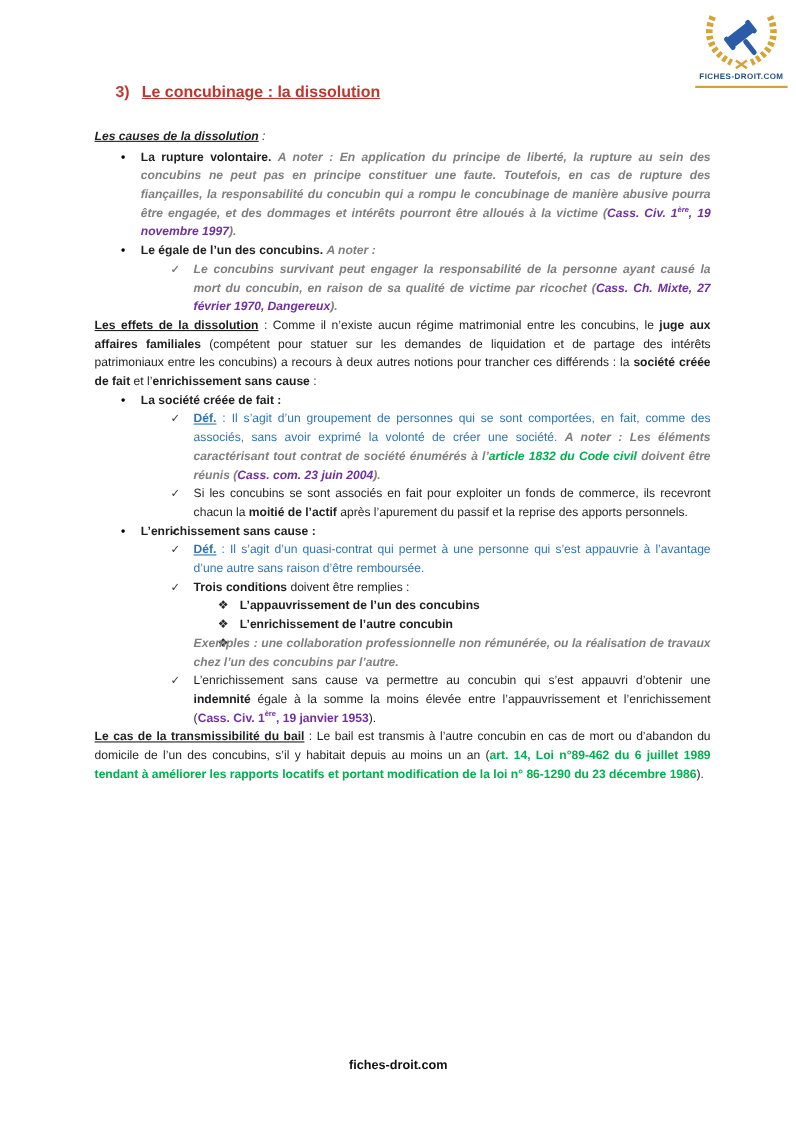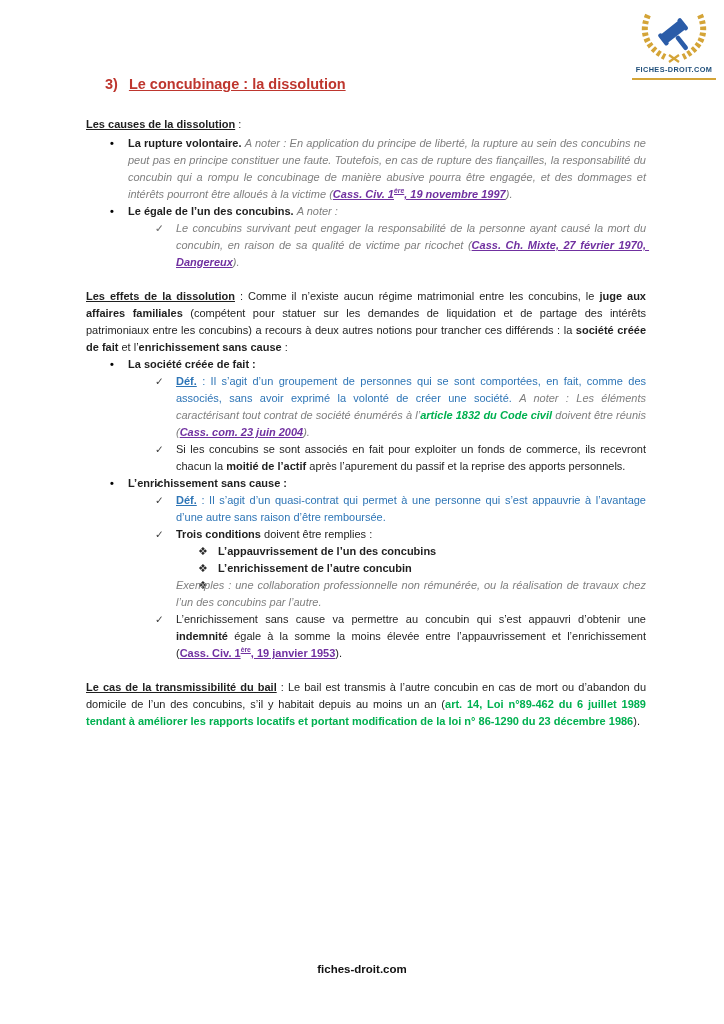--- a/index.html
+++ b/index.html
@@ -19,37 +19,37 @@
     font-size:7.3px;font-weight:bold;color:var(--logotext);
     letter-spacing:0.4px;margin-top:2px;white-space:nowrap;
   }
   .logo-rule{height:2px;background:var(--gold);margin-top:4px;width:84px;margin-left:3px;}
   
   .content{position:absolute;left:86px;top:76px;width:560px;}
   .doc-title{color:var(--red);font-weight:bold;font-size:14.5px;margin:0 0 24px 19px;}
   .doc-title .num{margin-right:11px;}
   .doc-title .ttl{text-decoration:underline;text-align:right;}
   .blk{line-height:17px;text-align:justify;position:relative;}
-  .blk-heading{margin-bottom:2px;}
+  .blk-heading{margin-bottom:2px;font-style:italic;}
   .blk-b1{padding-left:42px;}
   .blk-b1 .marker{position:absolute;left:24px;top:0;font-weight:bold;color:#000;}
   .blk-check{padding-left:90px;}
   .blk-check .marker{position:absolute;left:69px;top:0;color:#3f3f3f;font-size:10.5px;}
   .blk-diamond{padding-left:132px;text-align:left;}
   .blk-diamond .marker{position:absolute;left:112px;top:0;color:#2a2a2a;font-weight:bold;}
   .blk-example{padding-left:90px;}
-  .gap{margin-top:17px;}
+  .gap{}
   
   .r{white-space:pre-wrap;}
   .bold{font-weight:bold;text-align:right;}
   .italic{font-style:italic;}
   .underline{text-decoration:underline;}
-  .gray{color:var(--gray);}
+  .gray{color:var(--gray);font-weight:bold;}
   .blue{color:var(--blue);}
-  .purple{color:var(--purple);text-decoration:underline;}
+  .purple{color:var(--purple);}
   .green{color:var(--green);}
   .sup{vertical-align:super;font-size:0.62em;line-height:0;}
   .marker.gray{color:var(--gray);}
   
   .footer{
     position:absolute;top:963px;left:0;width:724px;text-align:center;
     font-weight:bold;font-size:11.5px;color:#111;
   }
 </style>
 </head>

